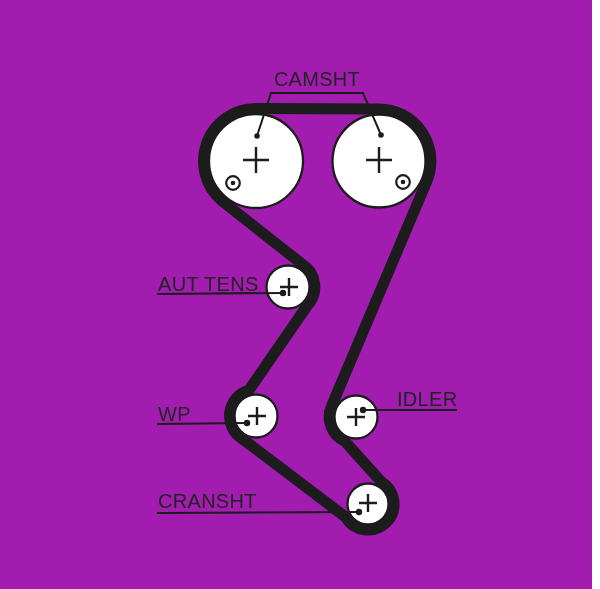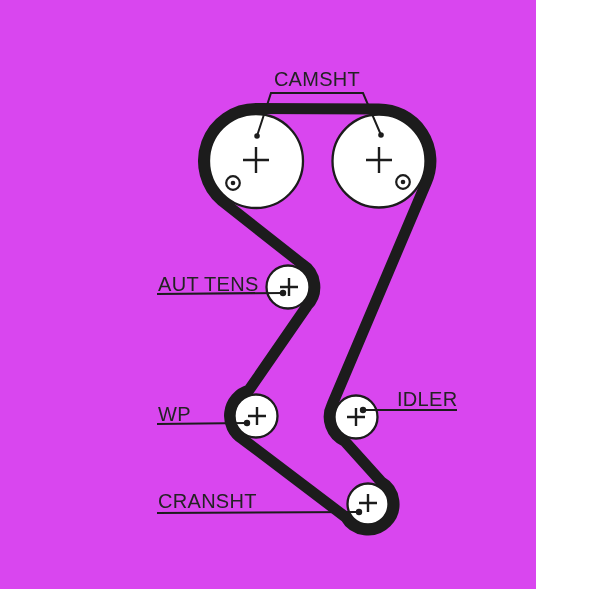--- a/index.html
+++ b/index.html
@@ -2,23 +2,23 @@
 <html><head>
 <meta charset="utf-8">
 <style>
   html, body {
     margin: 0;
     padding: 0;
     background: #ffffff;
   }
   #canvas {
     position: relative;
-    width: 536px;
+    width: 592px;
     height: 589px;
-    background: #d946ef;
+    background: #a21caf;
     overflow: hidden;
     font-family: "Liberation Sans", sans-serif;
   }
   svg text {
     font-family: "Liberation Sans", sans-serif;
     font-size: 20px;
     fill: #232323;
     letter-spacing: 0.3px;
   }
 </style>

